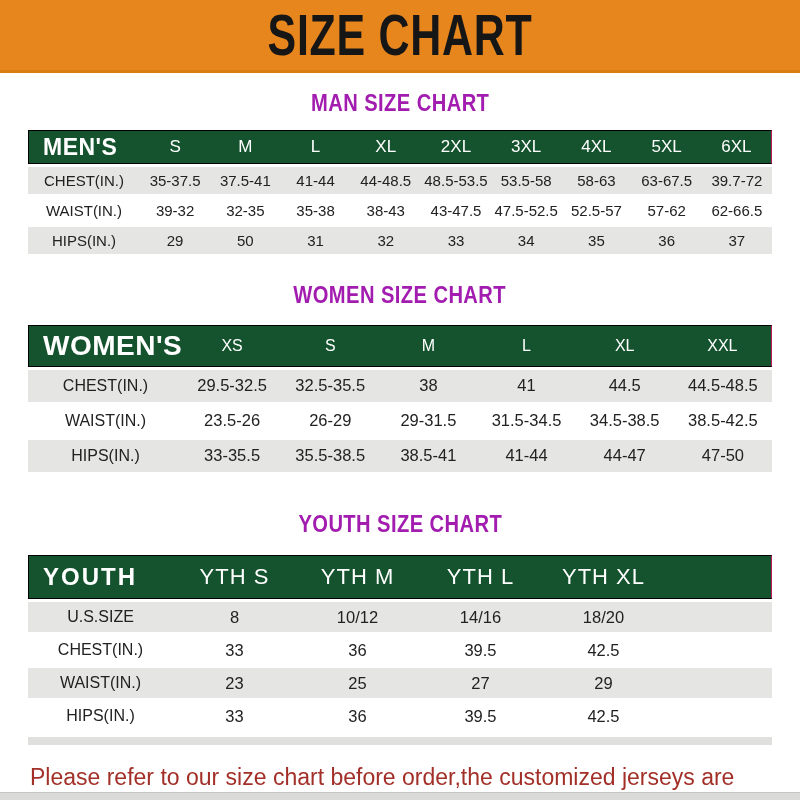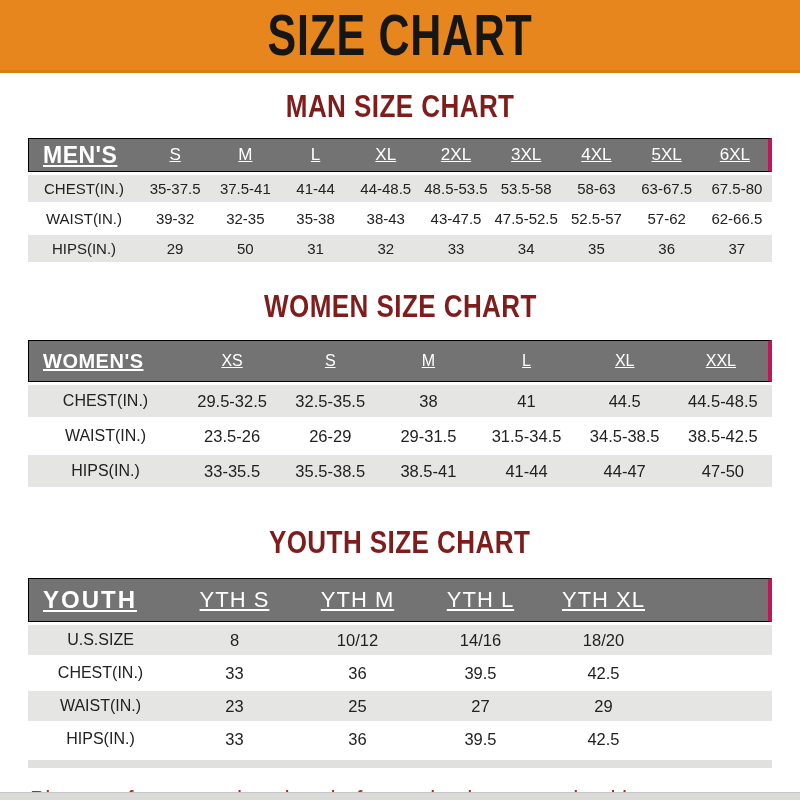--- a/index.html
+++ b/index.html
@@ -12,55 +12,55 @@
     width:800px;height:70px;background:#E8861E;
     border-bottom:3px solid #D97F12;
     display:flex;align-items:center;justify-content:center;
   }
   .banner-title{
     display:inline-block;color:#161616;font-weight:bold;font-size:58px;
     transform:scaleX(0.74);letter-spacing:1px;line-height:1;
   }
   
   .section-heading{
-    text-align:center;font-weight:bold;font-size:31px;color:#7f1d1d;
+    text-align:center;font-weight:bold;font-size:24px;color:#a21caf;
     margin:4px;line-height:1.1;
   }
   .section-heading .cond{display:inline-block;transform:scaleX(0.84);letter-spacing:0.5px;}
   .heading-men{margin-top:17px;}
   .heading-women{margin-top:25px;text-align:center;}
   .heading-youth{margin-top:36px;}
   
   table.size-table{
     width:744px;margin:0 auto;border-collapse:separate;border-spacing:0 3px;
     table-layout:fixed;
   }
   table.size-table thead th{
-    background:#737373;color:#fff;font-weight:normal;text-align:center;
-    vertical-align:middle;border:1px solid #000;border-left:none;border-right:none;text-decoration:underline;
+    background:#14532d;color:#fff;font-weight:normal;text-align:center;
+    vertical-align:middle;border:1px solid #000;border-left:none;border-right:none;
   }
   table.size-table thead th.label-cell{
     text-align:left;padding-left:14px;font-weight:bold;border-left:1px solid #000;
   }
-  table.size-table thead th:last-child{border-right:4px solid #be185d;}
+  table.size-table thead th:last-child{border-right:1px solid #be185d;}
   table.size-table td{
     text-align:center;vertical-align:middle;color:#222;background:#fff;
   }
   table.size-table tbody tr:nth-child(odd) td{background:#E5E5E3;}
   
   #table-men{margin-top:11px;}
   #table-men thead th{height:30px;font-size:17px;}
   #table-men thead th.label-cell{font-size:23px;letter-spacing:0.5px;}
   #table-men td{height:25px;font-size:15px;}
   #table-men td.row-label{font-size:15px;}
   #table-men col.col-label{width:112px;}
   
   #table-women{margin-top:13px;}
   #table-women thead th{height:38px;font-size:16px;}
-  #table-women thead th.label-cell{font-size:20px;letter-spacing:0.5px;}
+  #table-women thead th.label-cell{font-size:28px;letter-spacing:0.5px;}
   #table-women td{height:30px;font-size:16.5px;}
   #table-women td.row-label{font-size:16px;}
   #table-women col.col-label{width:155px;}
   
   #table-youth{margin-top:15px;}
   #table-youth thead th{height:40px;font-size:22px;letter-spacing:1px;}
   #table-youth thead th.label-cell{font-size:24px;letter-spacing:2px;}
   #table-youth td{height:28px;font-size:16.5px;}
   #table-youth td.row-label{font-size:16px;}
   #table-youth col.col-label{width:145px;}
@@ -120,21 +120,21 @@
         <tr>
           <td class="row-label">CHEST(IN.)</td>
           <td>35-37.5</td>
           <td>37.5-41</td>
           <td>41-44</td>
           <td>44-48.5</td>
           <td>48.5-53.5</td>
           <td>53.5-58</td>
           <td>58-63</td>
           <td>63-67.5</td>
-          <td>67.5-80</td>
+          <td>39.7-72</td>
         </tr>
         <tr>
           <td class="row-label">WAIST(IN.)</td>
           <td>39-32</td>
           <td>32-35</td>
           <td>35-38</td>
           <td>38-43</td>
           <td>43-47.5</td>
           <td>47.5-52.5</td>
           <td>52.5-57</td>

